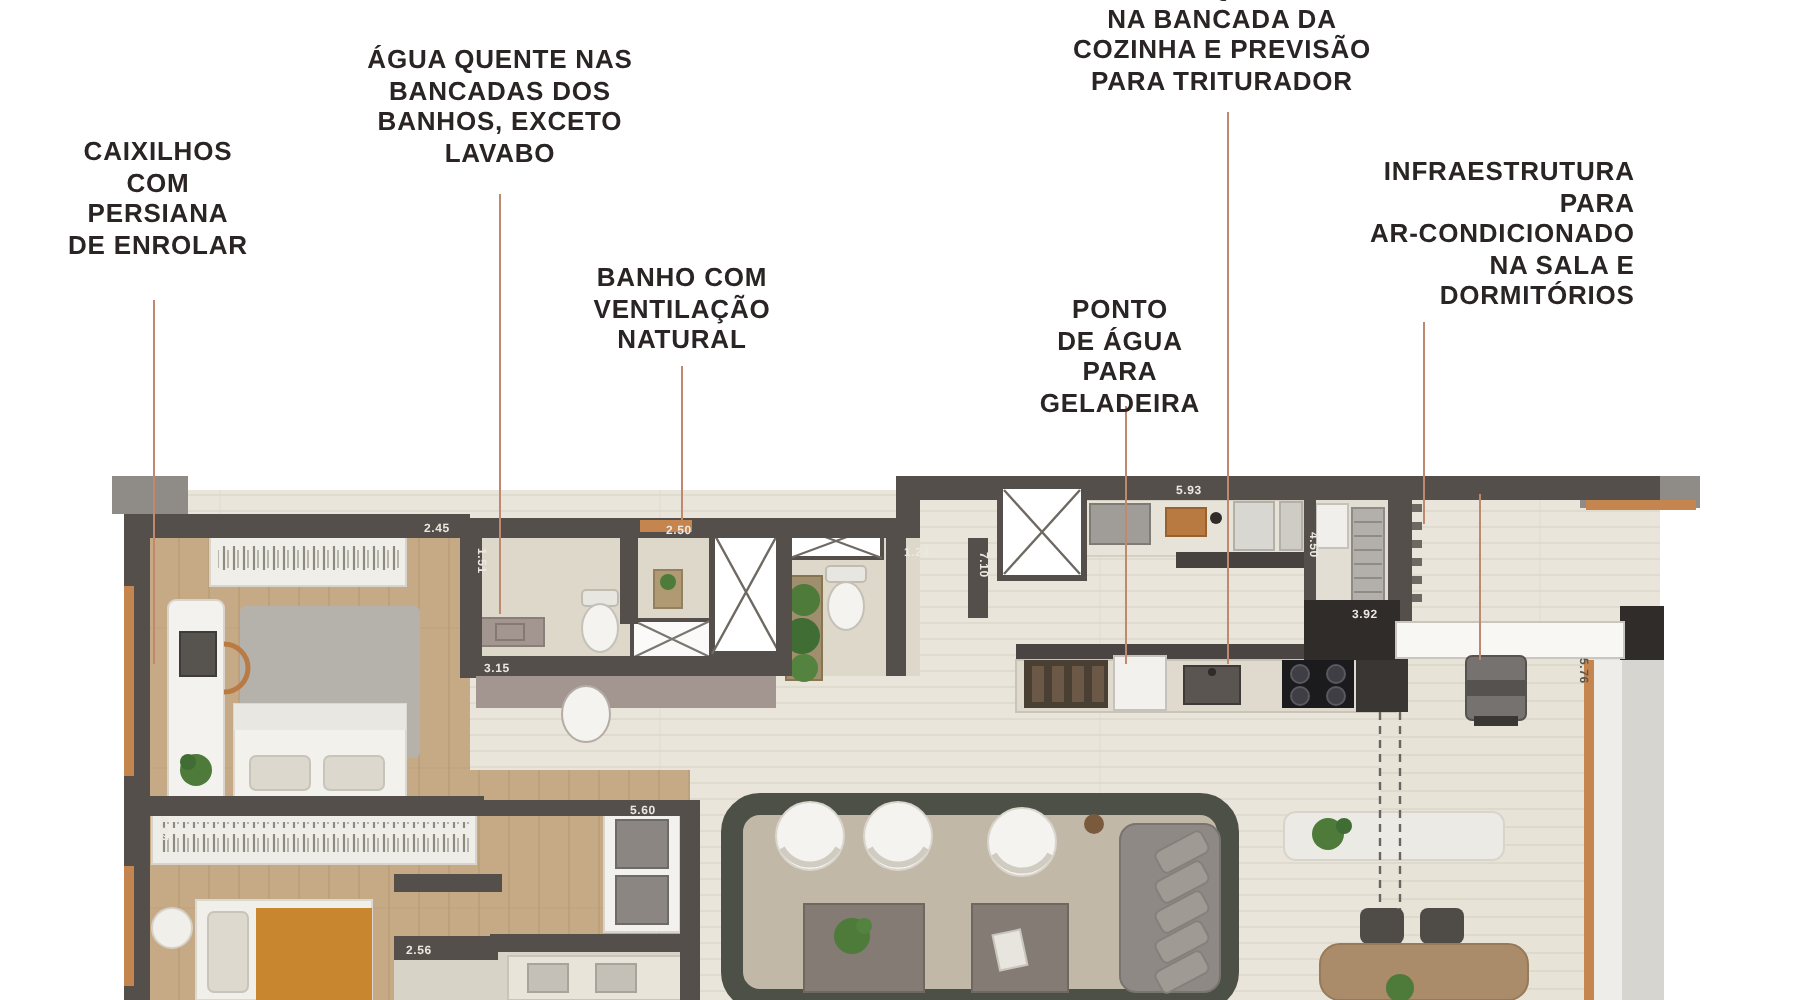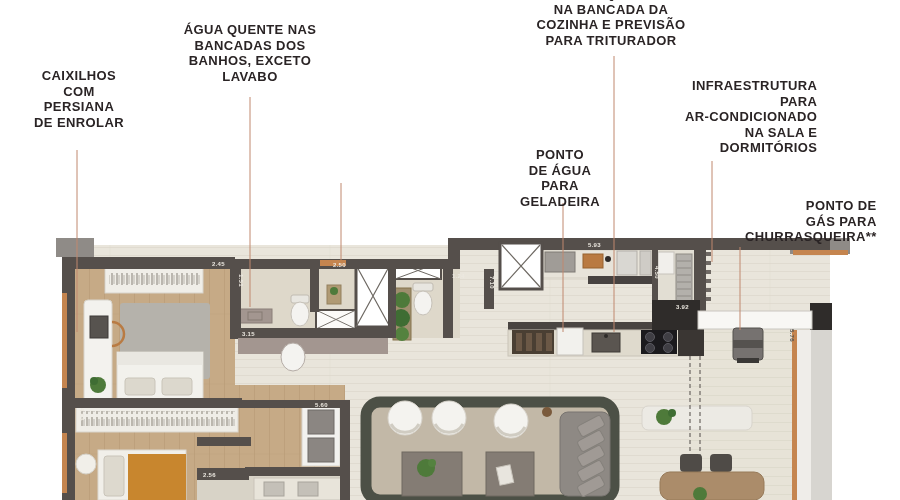--- a/index.html
+++ b/index.html
@@ -250,31 +250,31 @@
 
   <div id="annot-layer">
       <div class="annotation" style="left: -31px; width: 220px; top: 68px;">CAIXILHOS
 COM
 PERSIANA
 DE ENROLAR</div>
       <div class="annotation" style="left: 140px; width: 220px; top: 22px;">ÁGUA QUENTE NAS
 BANCADAS DOS
 BANHOS, EXCETO
 LAVABO</div>
+      <div class="annotation" style="left: 231px; width: 220px; top: 131px;">BANHO COM
+VENTILAÇÃO
+NATURAL</div>
       <div class="annotation" style="left: 501px; width: 220px; top: -14px;">ÁGUA QUENTE
 NA BANCADA DA
 COZINHA E PREVISÃO
 PARA TRITURADOR</div>
       <div class="annotation" style="left: 450px; width: 220px; top: 147px;">PONTO
 DE ÁGUA
 PARA
 GELADEIRA</div>
       <div class="annotation left" style="left: 685px; top: 78px;">INFRAESTRUTURA
 PARA
 AR-CONDICIONADO
 NA SALA E
 DORMITÓRIOS</div>
-      <div class="annotation left" style="left: 745px; top: 198px;">PONTO DE
-GÁS PARA
-CHURRASQUEIRA**</div>
     </div>
 
 </div>
 
 </body></html>

